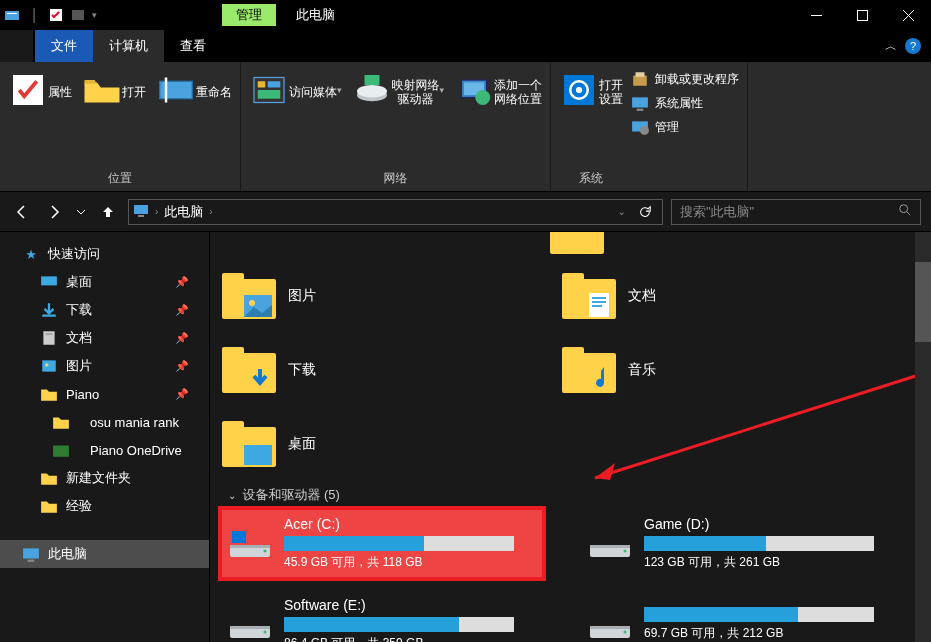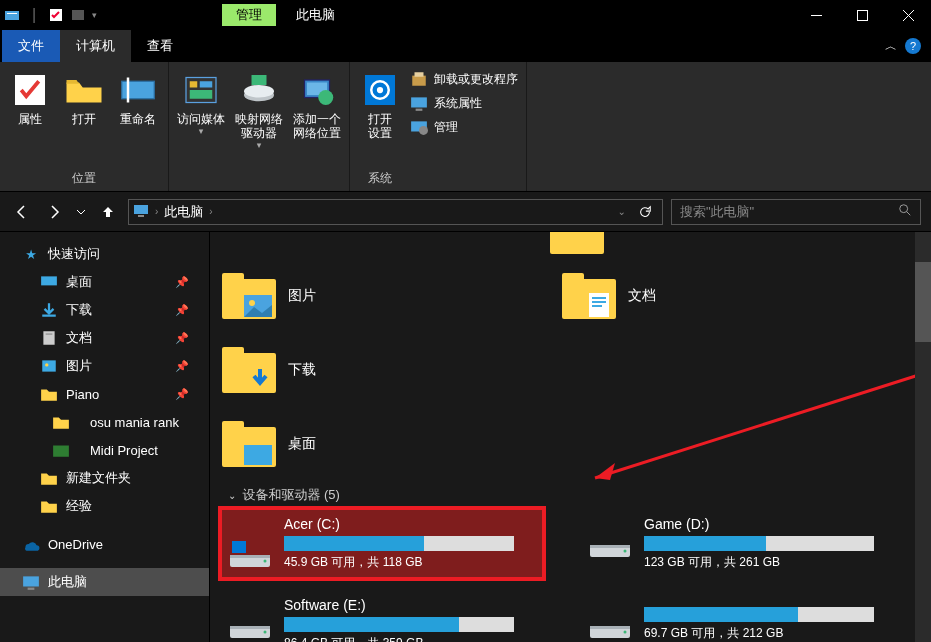--- a/index.html
+++ b/index.html
@@ -10,32 +10,32 @@
 .title-qat { display: flex; align-items: center; gap: 6px; padding-left: 4px; }
 .title-qat .ic { width: 16px; height: 16px; display: flex; align-items: center; justify-content: center; }
 .title-center { position: absolute; left: 222px; display: flex; align-items: center; gap: 20px; }
 .manage-badge { background: #9be96b; color: #000; padding: 2px 14px; font-size: 13px; }
 .title-text { font-size: 13px; }
 .title-btns { margin-left: auto; display: flex; }
 .title-btn { width: 46px; height: 30px; display: flex; align-items: center; justify-content: center; color: #fff; }
 .title-btn svg { width: 11px; height: 11px; }
 
 
-.tabs { height: 32px; background: #000; display: flex; align-items: stretch; padding-left: 2px; }
+.tabs { height: 32px; background: #000; display: flex; align-items: stretch; padding-left: 2px; margin-left: 33px; }
 .tab { padding: 0 16px; font-size: 13px; display: flex; align-items: center; cursor: pointer; }
 .tab.file { background: #1a5ab5; }
 .tab.active { background: #2b2b2b; }
 .tabs-right { margin-left: auto; display: flex; align-items: center; gap: 8px; padding-right: 10px; }
 .help-circ { width: 16px; height: 16px; border-radius: 50%; background: #1579d1; color: #fff; font-size: 11px; display: flex; align-items: center; justify-content: center; }
 
 
 .ribbon { background: #2b2b2b; height: 130px; display: flex; border-bottom: 1px solid #000; }
 .ribbon-group { padding: 4px 8px 2px; display: flex; flex-direction: column; border-right: 1px solid #191919; }
 .ribbon-items { flex: 1; display: flex; gap: 10px; align-items: flex-start; }
-.ribbon-item { display: flex; flex-direction: column; align-items: center; justify-content: space-between; min-width: 44px; cursor: pointer; padding-top: 6px; }
+.ribbon-item { display: flex; flex-direction: row; align-items: center; justify-content: space-between; min-width: 44px; cursor: pointer; padding-top: 6px; }
 .ribbon-item .ic { width: 40px; height: 36px; display: flex; align-items: center; justify-content: center; }
 .ribbon-item .lbl { font-size: 12px; text-align: center; margin-top: 4px; line-height: 14px; }
 .ribbon-group-name { text-align: center; font-size: 12px; color: #ccc; padding-bottom: 2px; }
 .ribbon-col { display: flex; flex-direction: column; gap: 6px; padding-top: 4px; }
 .ribbon-row { display: flex; align-items: center; gap: 6px; font-size: 12px; cursor: pointer; }
 .ribbon-row .ic { width: 18px; height: 18px; display:flex; align-items:center; justify-content:center; }
 
 
 .navbar { height: 40px; background: #191919; display: flex; align-items: center; gap: 8px; padding: 0 10px; border-bottom: 1px solid #000; }
 .nav-btn { width: 24px; height: 24px; display: flex; align-items: center; justify-content: center; color: #fff; cursor: pointer; }
@@ -61,21 +61,21 @@
 .folder-icon { width: 54px; height: 46px; position: relative; }
 .folder-back { position:absolute; width:54px; height:40px; bottom:0; background:#ffd24a; border-radius:2px; }
 .folder-tab { position:absolute; width:22px; height:10px; top:0; left:0; background:#ffd24a; border-radius:2px 2px 0 0; }
 .folder-overlay { position:absolute; right:4px; bottom:2px; }
 .folder-item .lbl { font-size: 14px; }
 
 .section-hdr { font-size: 13px; color: #ccc; margin: 8px 0 6px 6px; display:flex; align-items:center; gap:6px; }
 
 .drives { display: flex; flex-wrap: wrap; gap: 14px 40px; }
 .drive { display: flex; align-items: center; gap: 12px; width: 320px; cursor: pointer; padding: 6px; position: relative; }
-.drive.selected { background: #7f1d1d; outline: 4px solid #ec1c24; align-items: flex-end; }
+.drive.selected { background: #ef4444; outline: 4px solid #ec1c24; }
 .drive-icon { width: 44px; height: 34px; }
 .drive-icon svg { width:44px; height:34px; }
 .drive-info { flex: 1; }
 .drive-name { font-size: 14px; margin-bottom: 4px; }
 .drive-bar { height: 15px; background: #ddd; position: relative; margin-bottom: 3px; width: 230px; }
 .drive-bar-fill { position: absolute; height: 100%; background: #26a0da; }
 .drive-text { font-size: 12px; color: #fff; }
 .drive.selected .drive-text { color:#fff; }
 
 
@@ -212,20 +212,21 @@
             <svg viewBox="0 0 32 32">
               <rect x="6" y="8" width="20" height="14" fill="#3a87c9" stroke="#226"></rect>
               <rect x="8" y="10" width="16" height="10" fill="#6bb6e8"></rect>
               <circle cx="23" cy="22" r="6" fill="#3cb878"></circle>
             </svg>
           </span>
         <span class="lbl" style="white-space:pre-line">添加一个
 网络位置</span>
       </div>
     </div>
+    <div class="ribbon-group-name">网络</div>
   </div>
 
   <div class="ribbon-group" style="flex-direction:row">
     <div style="display:flex;flex-direction:column">
       <div class="ribbon-items">
         <div class="ribbon-item">
           <span class="ic">
               <svg viewBox="0 0 32 32">
                 <rect x="4" y="4" width="24" height="24" fill="#0078d7"></rect>
                 <circle cx="16" cy="16" r="7" fill="none" stroke="#fff" stroke-width="2"></circle>
@@ -377,47 +378,39 @@
           </svg>
         </span>
       <span class="truncate">osu mania rank</span>
     </div>
     <div class="sb-item sub truncate">
       <span class="ic">
           <svg viewBox="0 0 16 16">
             <rect x="1" y="4" width="14" height="10" fill="#2e7d32"></rect>
           </svg>
         </span>
-      <span class="truncate">Midi Project</span>
+      <span class="truncate">Piano OneDrive</span>
     </div>
     <div class="sb-item sub">
       <span class="ic">
           <svg viewBox="0 0 16 16">
             <path d="M1 4h5l2 2h7v8H1z" fill="#ffd24a"></path>
           </svg>
         </span>
       <span>新建文件夹</span>
     </div>
     <div class="sb-item sub">
       <span class="ic">
           <svg viewBox="0 0 16 16">
             <path d="M1 4h5l2 2h7v8H1z" fill="#ffd24a"></path>
           </svg>
         </span>
       <span>经验</span>
     </div>
     <div style="height:10px"></div>
-    <div class="sb-item">
-      <span class="ic">
-          <svg viewBox="0 0 16 16">
-            <path d="M3 11a3 3 0 013-3 4 4 0 017 1 2.5 2.5 0 010 5H4a2 2 0 01-1-3z" fill="#0a64a4"></path>
-          </svg>
-        </span>
-      <span>OneDrive</span>
-    </div>
     <div style="height:10px"></div>
     <div class="sb-item sel">
       <span class="ic">
           <svg viewBox="0 0 16 16">
             <rect x="1" y="3" width="14" height="9" fill="#4aa3df"></rect>
             <rect x="5" y="13" width="6" height="2" fill="#888"></rect>
           </svg>
         </span>
       <span>此电脑</span>
     </div>
@@ -463,20 +456,30 @@
       <div class="folder-item">
         <div class="folder-icon">
           <div class="folder-tab"></div>
             <div class="folder-back"></div>
           <svg class="folder-overlay" width="24" height="24" viewBox="0 0 24 24">
               <path d="M12 2v12m-6-5l6 7 6-7" stroke="#1579d1" stroke-width="4" fill="none"></path>
             </svg>
         </div>
         <span class="lbl">下载</span>
       </div>
+      <div class="folder-item" style="margin-left:-60px">
+        <div class="folder-icon">
+          <div class="folder-tab"></div>
+            <div class="folder-back"></div>
+          <svg class="folder-overlay" width="22" height="26" viewBox="0 0 22 26">
+              <path d="M14 2v16a4 4 0 11-3-4V6" fill="#1579d1"></path>
+            </svg>
+        </div>
+        <span class="lbl">音乐</span>
+      </div>
     </div>
 
     <div class="folders-row" style="margin-top:6px">
       <div class="folder-item">
         <div class="folder-icon">
           <div class="folder-tab"></div>
             <div class="folder-back"></div>
           <svg class="folder-overlay" width="28" height="20" viewBox="0 0 28 20">
               <rect width="28" height="20" fill="#3da9e3"></rect>
             </svg>

